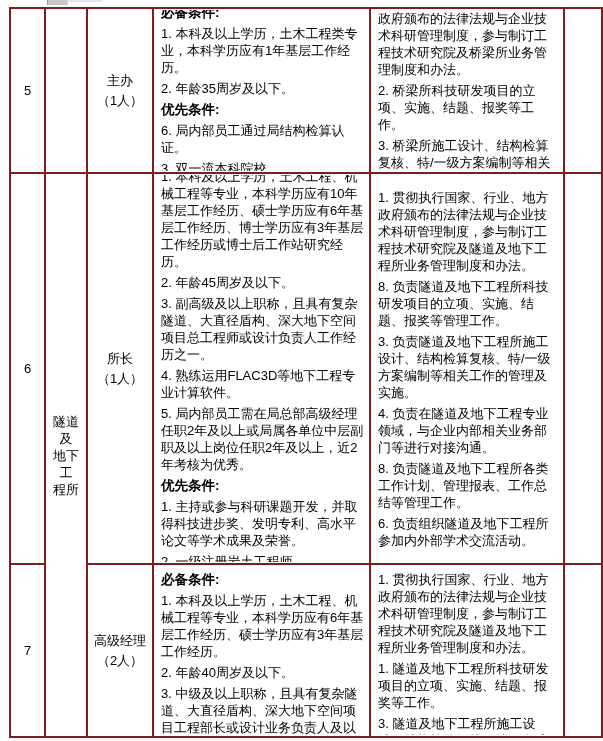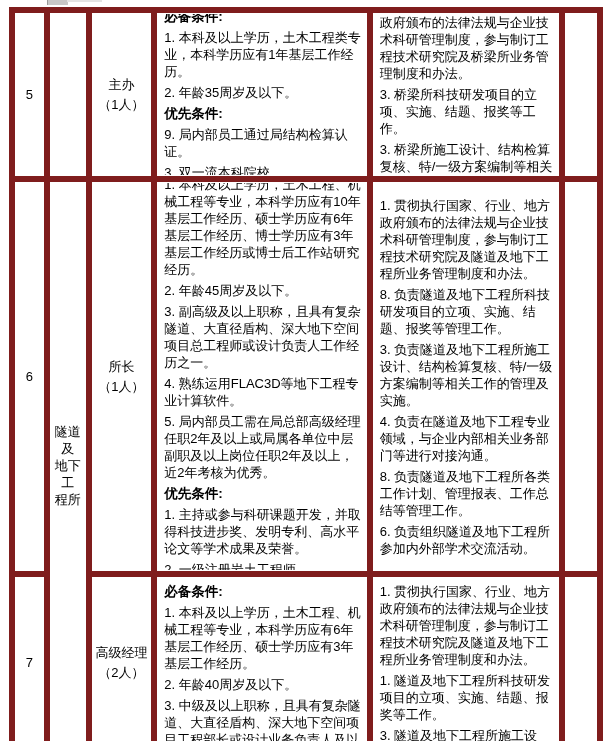--- a/index.html
+++ b/index.html
@@ -33,21 +33,21 @@
     background: #e4e4e4;
   }
   table.doc-table {
     position: absolute;
     left: 9px;
     top: 7px;
     border-collapse: collapse;
     table-layout: fixed;
   }
   td {
-    border: 6px solid #7f1d1d;
+    border: 2px solid #7f1d1d;
     padding: 1px;
     vertical-align: middle;
     overflow: hidden;
   }
   .cell {
     display: flex;
     flex-direction: column;
     justify-content: center;
     overflow: hidden;
   }
@@ -119,28 +119,28 @@
         <span>主办</span>
         <span>（1人）</span>
       </div>
     </td>
     <td>
       <div class="cell h-r5 textcell">
         <p class="sec-heading">必备条件:</p>
         <p>1. 本科及以上学历，土木工程类专业，本科学历应有1年基层工作经历。</p>
         <p>2. 年龄35周岁及以下。</p>
         <p class="sec-heading">优先条件:</p>
-        <p>9. 局内部员工通过局结构检算认证。</p>
+        <p>6. 局内部员工通过局结构检算认证。</p>
         <p>3. 双一流本科院校。</p>
       </div>
     </td>
     <td>
       <div class="cell h-r5 textcell">
         <p>6. 贯彻执行国家、行业、地方政府颁布的法律法规与企业技术科研管理制度，参与制订工程技术研究院及桥梁所业务管理制度和办法。</p>
-        <p>3. 桥梁所科技研发项目的立项、实施、结题、报奖等工作。</p>
+        <p>2. 桥梁所科技研发项目的立项、实施、结题、报奖等工作。</p>
         <p>3. 桥梁所施工设计、结构检算复核、特/一级方案编制等相关工作。</p>
       </div>
     </td>
     <td>
       <div class="cell h-r5"></div>
     </td>
   </tr>
 
   <tr>
     <td>

